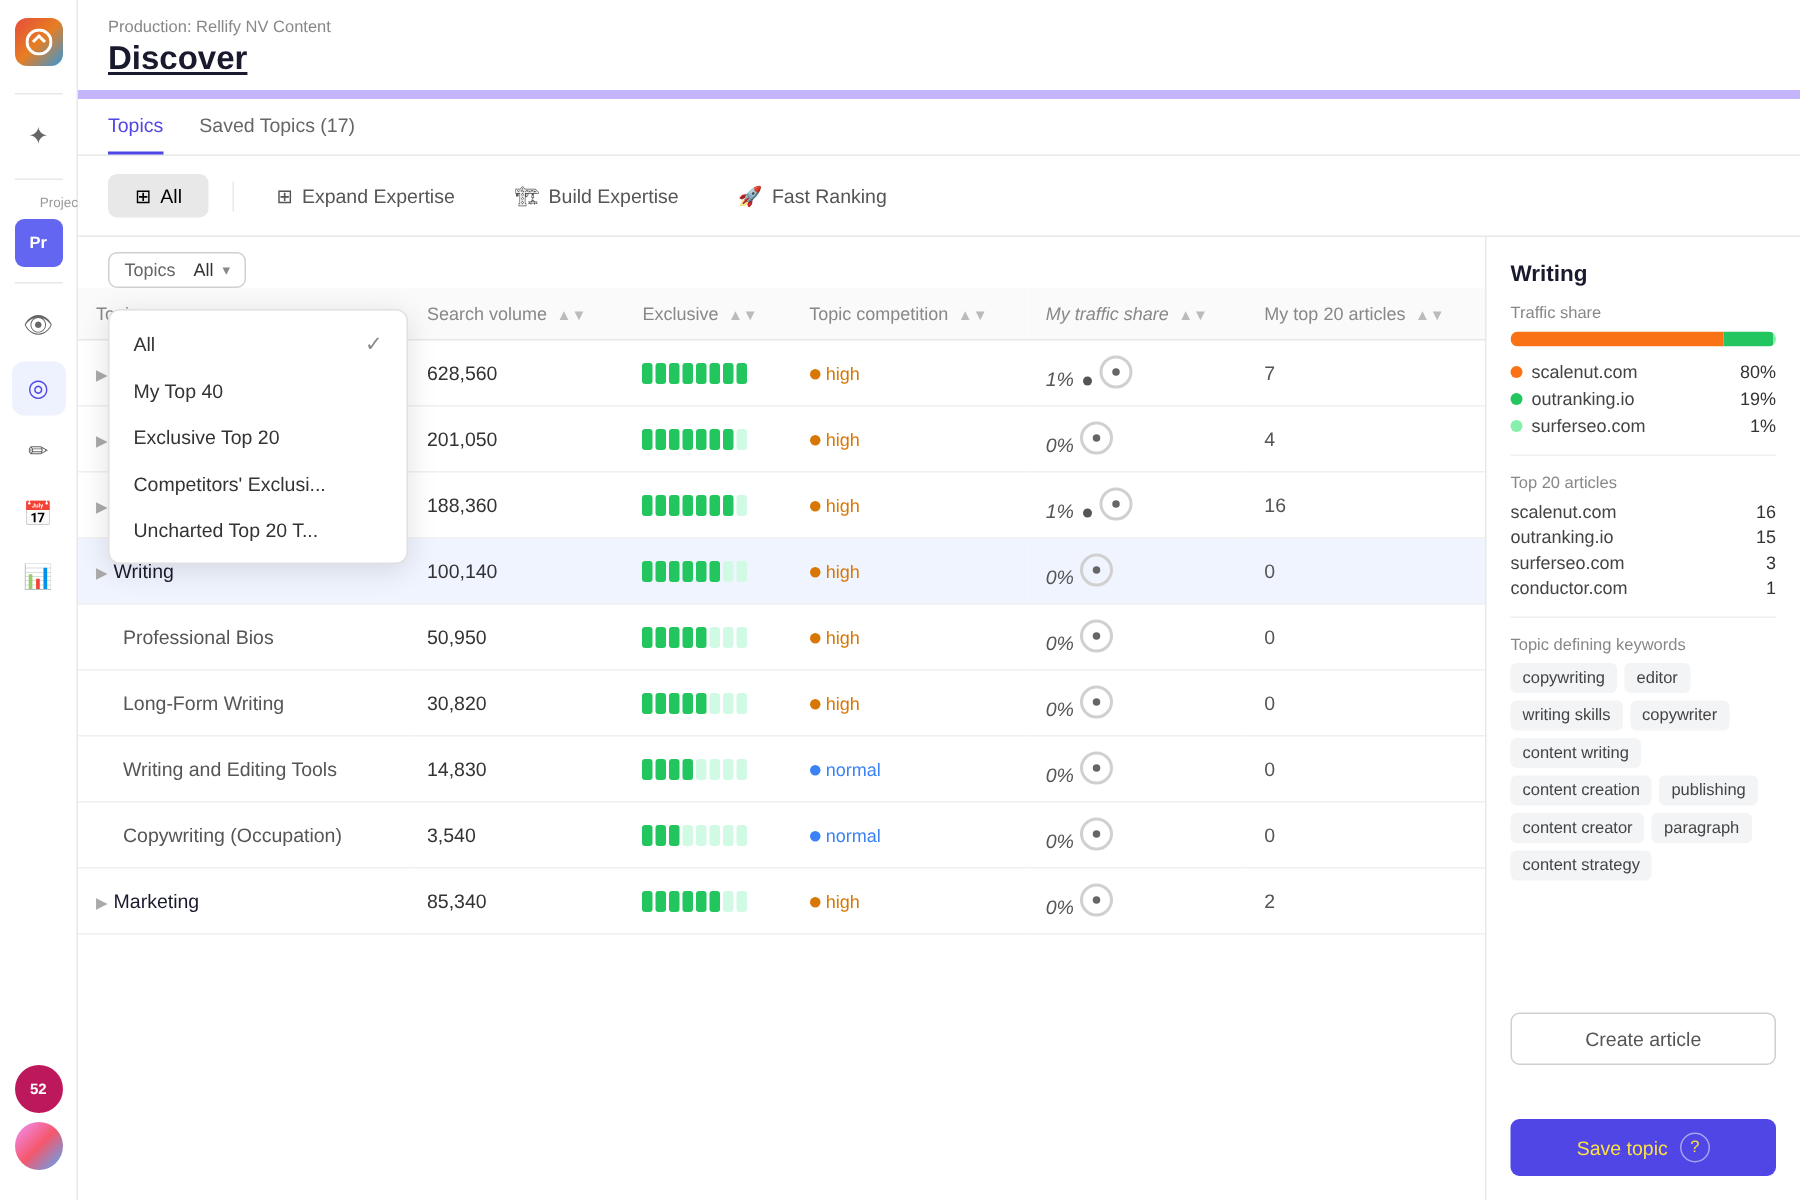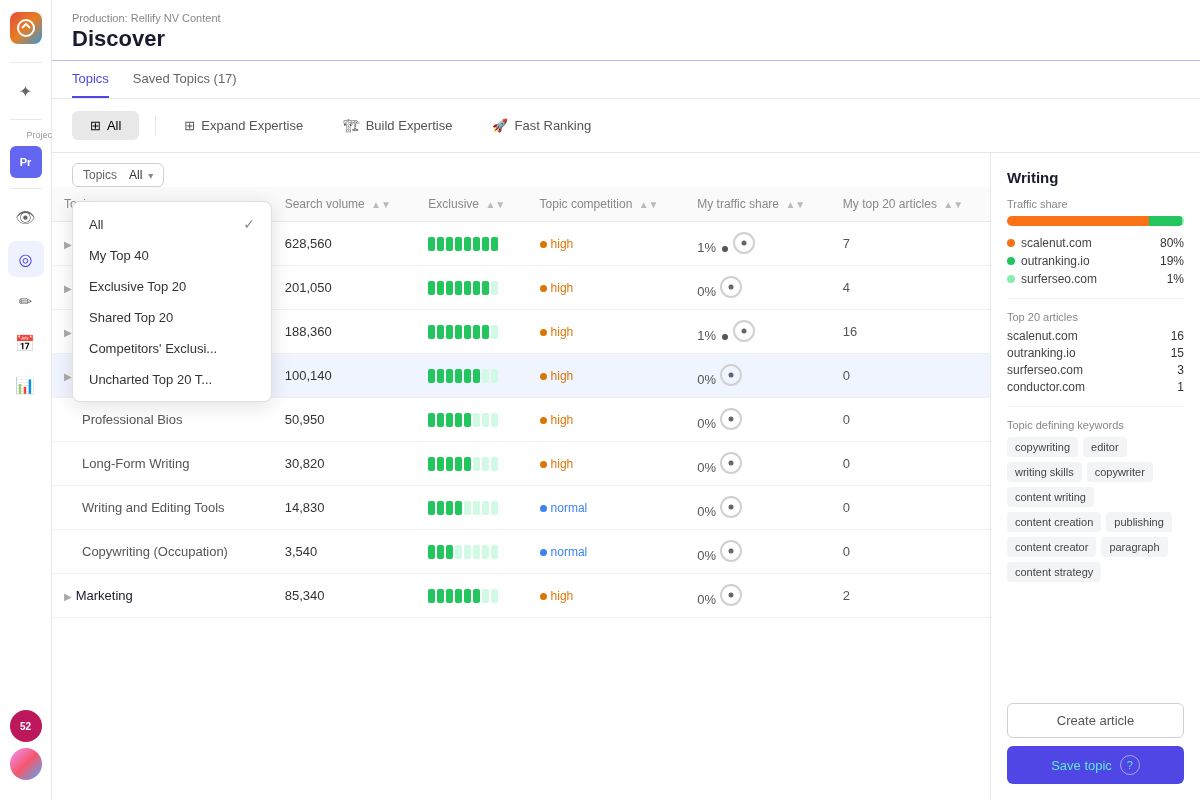--- a/index.html
+++ b/index.html
@@ -14,23 +14,23 @@
     .sidebar-icon.active { background: #eef2ff; color: #4f46e5; }
     .sidebar-project { width: 32px; height: 32px; background: #6366f1; border-radius: 6px; display: flex; align-items: center; justify-content: center; color: white; font-size: 11px; font-weight: 600; cursor: pointer; }
     .sidebar-badge { width: 32px; height: 32px; background: #be185d; border-radius: 50%; display: flex; align-items: center; justify-content: center; color: white; font-size: 10px; font-weight: 700; position: relative; margin-top: auto; }
     .sidebar-avatar { width: 32px; height: 32px; border-radius: 50%; background: linear-gradient(135deg, #f093fb, #f5576c, #4facfe); margin-bottom: 8px; }
     .sidebar-divider { width: 32px; height: 1px; background: #e8e8e8; margin: 4px 0; }
 
     
     .main { flex: 1; display: flex; flex-direction: column; overflow: hidden; }
 
     
-    .header { padding: 12px 20px 8px; background: #fff; border-bottom: 1px solid #c4b5fd; }
+    .header { padding: 12px 20px 8px; background: #fff; border-bottom: 6px solid #c4b5fd; }
     .header-meta { font-size: 11px; color: #888; margin-bottom: 2px; }
-    .header-title { font-size: 22px; font-weight: 600; color: #1a1a2e; }
+    .header-title { font-size: 22px; font-weight: 600; color: #1a1a2e; text-decoration: underline; }
 
     
     .tabs { display: flex; align-items: center; padding: 0 20px; background: #fff; border-bottom: 1px solid #e8e8e8; gap: 24px; }
     .tab { padding: 10px 0; font-size: 13px; cursor: pointer; color: #666; border-bottom: 2px solid transparent; }
     .tab.active { color: #4f46e5; border-bottom-color: #4f46e5; font-weight: 500; }
 
     
     .filter-bar { display: flex; align-items: center; gap: 16px; padding: 12px 20px; background: #fff; border-bottom: 1px solid #e8e8e8; }
     .filter-all-btn { background: #e8e8e8; border: none; padding: 7px 18px; border-radius: 6px; font-size: 13px; cursor: pointer; display: flex; align-items: center; gap: 6px; font-weight: 500; }
     .filter-btn { background: none; border: none; padding: 7px 12px; border-radius: 6px; font-size: 13px; cursor: pointer; color: #555; display: flex; align-items: center; gap: 6px; }
@@ -68,21 +68,21 @@
     .dot-orange { background: #d97706; }
     .dot-blue { background: #3b82f6; }
     .traffic-pct { font-size: 13px; color: #555; }
     .circle-btn { width: 22px; height: 22px; border-radius: 50%; border: 2px solid #d0d0d0; background: transparent; cursor: pointer; position: relative; }
     .circle-btn::after { content: ''; position: absolute; width: 5px; height: 5px; background: #666; border-radius: 50%; top: 50%; left: 50%; transform: translate(-50%, -50%); }
     .articles-num { font-size: 13px; color: #555; text-align: right; }
     .col-topic { min-width: 200px; }
     .col-volume { min-width: 120px; }
     .col-relevance { min-width: 80px; }
     .col-competition { min-width: 140px; }
-    .col-traffic { min-width: 130px; }
+    .col-traffic { min-width: 130px; font-style: italic; }
     .col-articles { min-width: 130px; }
     .sort-icon { font-size: 10px; color: #bbb; margin-left: 3px; }
 
     
     .right-panel { width: 210px; background: #fff; border-left: 1px solid #e8e8e8; padding: 16px; display: flex; flex-direction: column; gap: 12px; overflow-y: auto; }
     .panel-title { font-size: 15px; font-weight: 600; color: #1a1a2e; }
     .panel-section-title { font-size: 11px; color: #888; margin-bottom: 6px; font-weight: 500; }
     .traffic-bar-container { height: 10px; border-radius: 5px; overflow: hidden; display: flex; margin-bottom: 10px; }
     .traffic-bar-seg { height: 100%; }
     .traffic-legend { display: flex; flex-direction: column; gap: 4px; }
@@ -93,21 +93,21 @@
     .section-divider { height: 1px; background: #f0f0f0; }
     .articles-list { display: flex; flex-direction: column; gap: 3px; }
     .article-item { display: flex; justify-content: space-between; font-size: 12px; color: #555; }
     .article-domain { color: #444; }
     .article-count { color: #333; font-weight: 500; }
     .keywords-section { }
     .keywords-grid { display: flex; flex-wrap: wrap; gap: 5px; }
     .keyword-tag { background: #f3f4f6; border-radius: 4px; padding: 4px 8px; font-size: 11px; color: #444; }
     .panel-actions { margin-top: auto; display: flex; flex-direction: column; gap: 8px; }
     .create-btn { background: white; border: 1px solid #d0d0d0; color: #555; padding: 9px; border-radius: 6px; font-size: 13px; cursor: pointer; text-align: center; }
-    .save-btn { background: #4f46e5; color: #5eead4; padding: 9px; border-radius: 6px; font-size: 13px; cursor: pointer; text-align: center; display: flex; align-items: center; justify-content: center; gap: 8px; border: none; }
+    .save-btn { background: #4f46e5; color: #fde047; padding: 9px; border-radius: 6px; font-size: 13px; cursor: pointer; text-align: center; display: flex; align-items: center; justify-content: center; gap: 8px; border: none; margin-top: 28px; }
     .help-icon { width: 20px; height: 20px; border-radius: 50%; border: 1px solid rgba(255,255,255,0.5); display: flex; align-items: center; justify-content: center; font-size: 11px; }
     .rel-bar-item { width: 7px; height: 14px; border-radius: 2px; }
   </style>
 </head>
 <body>
 
 <div class="app-container">
 
   <div class="sidebar">
     <div class="sidebar-logo">
@@ -183,23 +183,20 @@
         <div class="dropdown-overlay">
           <div class="dropdown-item selected">
             <span>All</span>
             <span class="check-icon">✓</span>
           </div>
           <div class="dropdown-item">
             <span>My Top 40</span>
           </div>
           <div class="dropdown-item">
             <span>Exclusive Top 20</span>
-          </div>
-          <div class="dropdown-item">
-            <span>Shared Top 20</span>
           </div>
           <div class="dropdown-item">
             <span>Competitors' Exclusi...</span>
           </div>
           <div class="dropdown-item">
             <span>Uncharted Top 20 T...</span>
           </div>
         </div>
 
         <table class="data-table">

